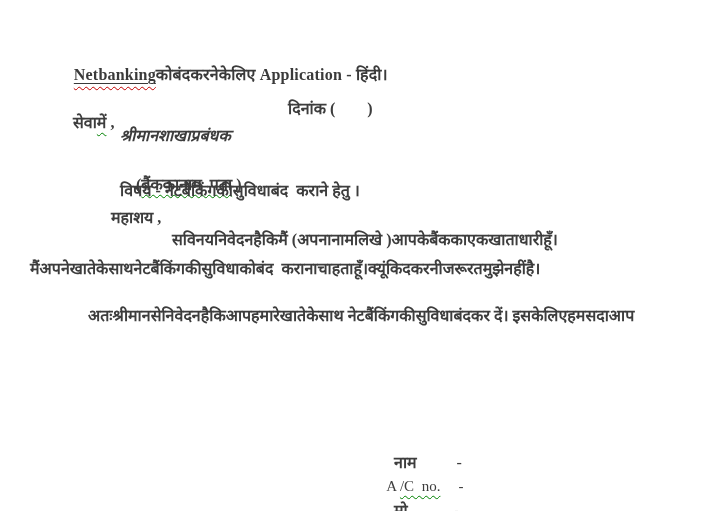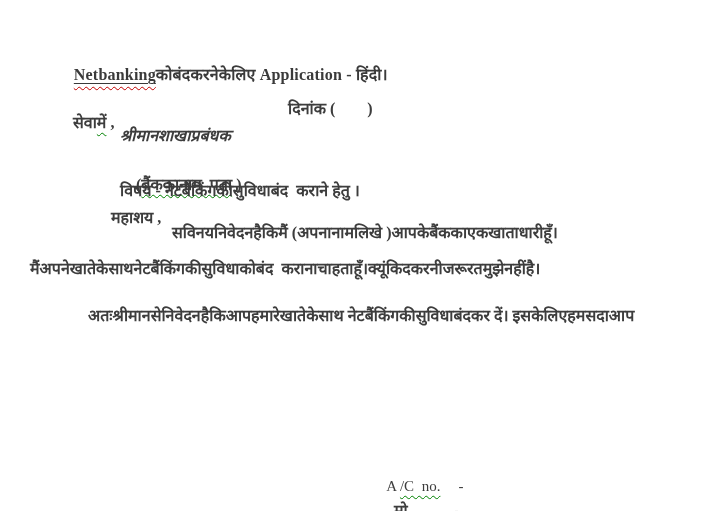--- a/index.html
+++ b/index.html
@@ -74,26 +74,29 @@
   <div class="line dev" style="left:288px; top:99px;">दिनांक (        )</div>
 
   <div class="line dev" style="left:120px; top:126px;font-style:italic;">श्रीमानशाखाप्रबंधक</div>
   <div class="line dev" style="left:120px; top:154px;">
     <span>(</span><span class="wavy-green">बैंककानाम  पता</span><span> )</span>
   </div>
 
   <div class="line dev" style="left:120px; top:181px;">विषय - नेटबैंकिंगकीसुविधाबंद  कराने हेतु ।</div>
   <div class="line dev" style="left:111px; top:208px;">महाशय ,</div>
 
-  <div class="line dev" style="left:172px; top:223px;">सविनयनिवेदनहैकिमैं (अपनानामलिखे )आपकेबैंककाएकखाताधारीहूँ।</div>
+  <div class="line dev" style="left:172px; top:230px;">सविनयनिवेदनहैकिमैं (अपनानामलिखे )आपकेबैंककाएकखाताधारीहूँ।</div>
   <div class="line dev" style="left:30px; top:259px;">मैंअपनेखातेकेसाथनेटबैंकिंगकीसुविधाकोबंद  करानाचाहताहूँ।क्यूंकिदकरनीजरूरतमुझेनहींहै।</div>
 
   <div class="line dev" style="left:88px; top:306px;">अतःश्रीमानसेनिवेदनहैकिआपहमारेखातेकेसाथ नेटबैंकिंगकीसुविधाबंदकर दें। इसकेलिएहमसदाआप</div>
 
 
+  <div class="line dev" style="left:378px; top:432px;">
+    <span>नाम</span><span class="dash" style="margin-left:40px;">-</span>
+  </div>
 
   <div class="line latin-sm" style="left:372px; top:457px;">
     <span>A </span><span class="wavy-green">/C  no.</span><span class="dash" style="margin-left:18px;">-</span>
   </div>
 
   <div class="line dev" style="left:378px; top:480px;">
     <span>मो</span><span class="dash" style="margin-left:46px;">-</span>
   </div>
 
 </div>

